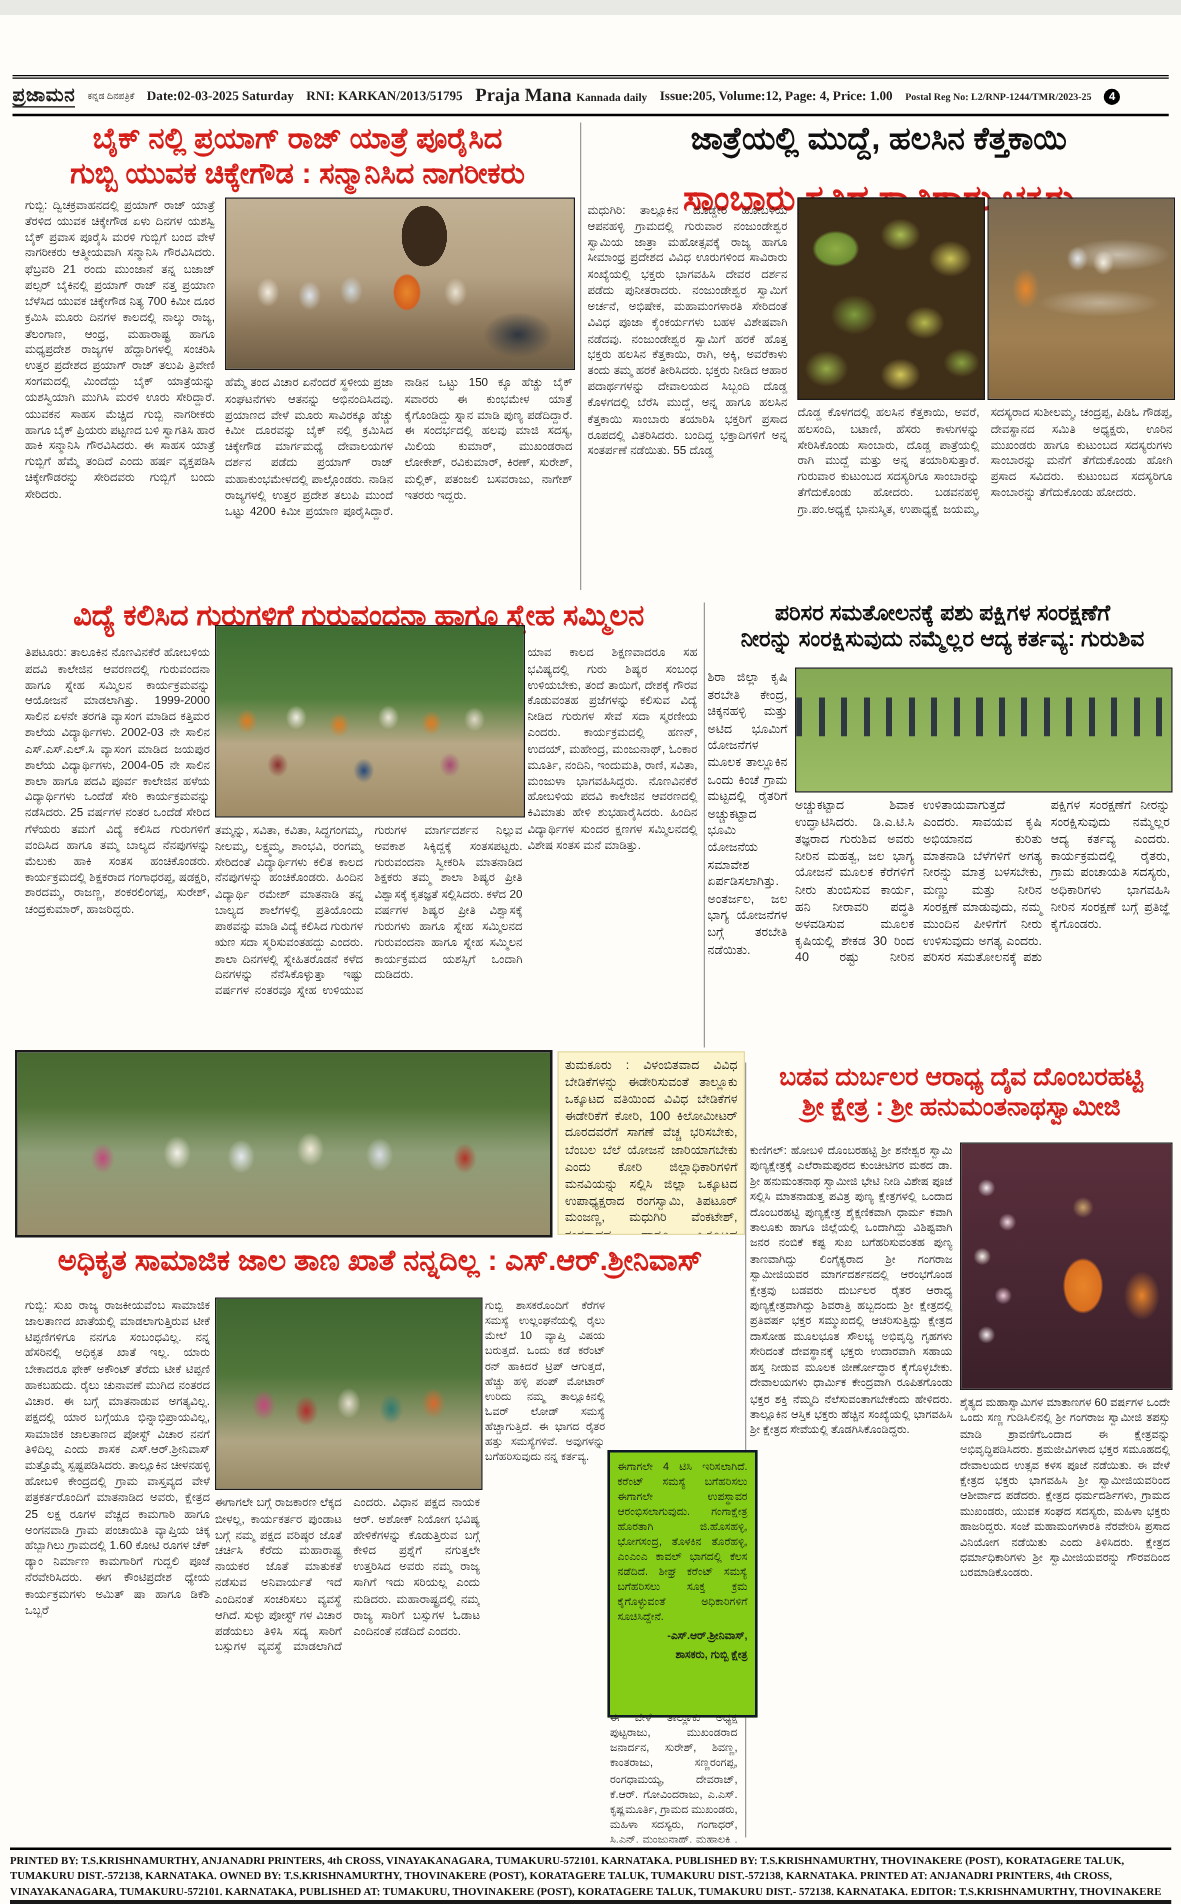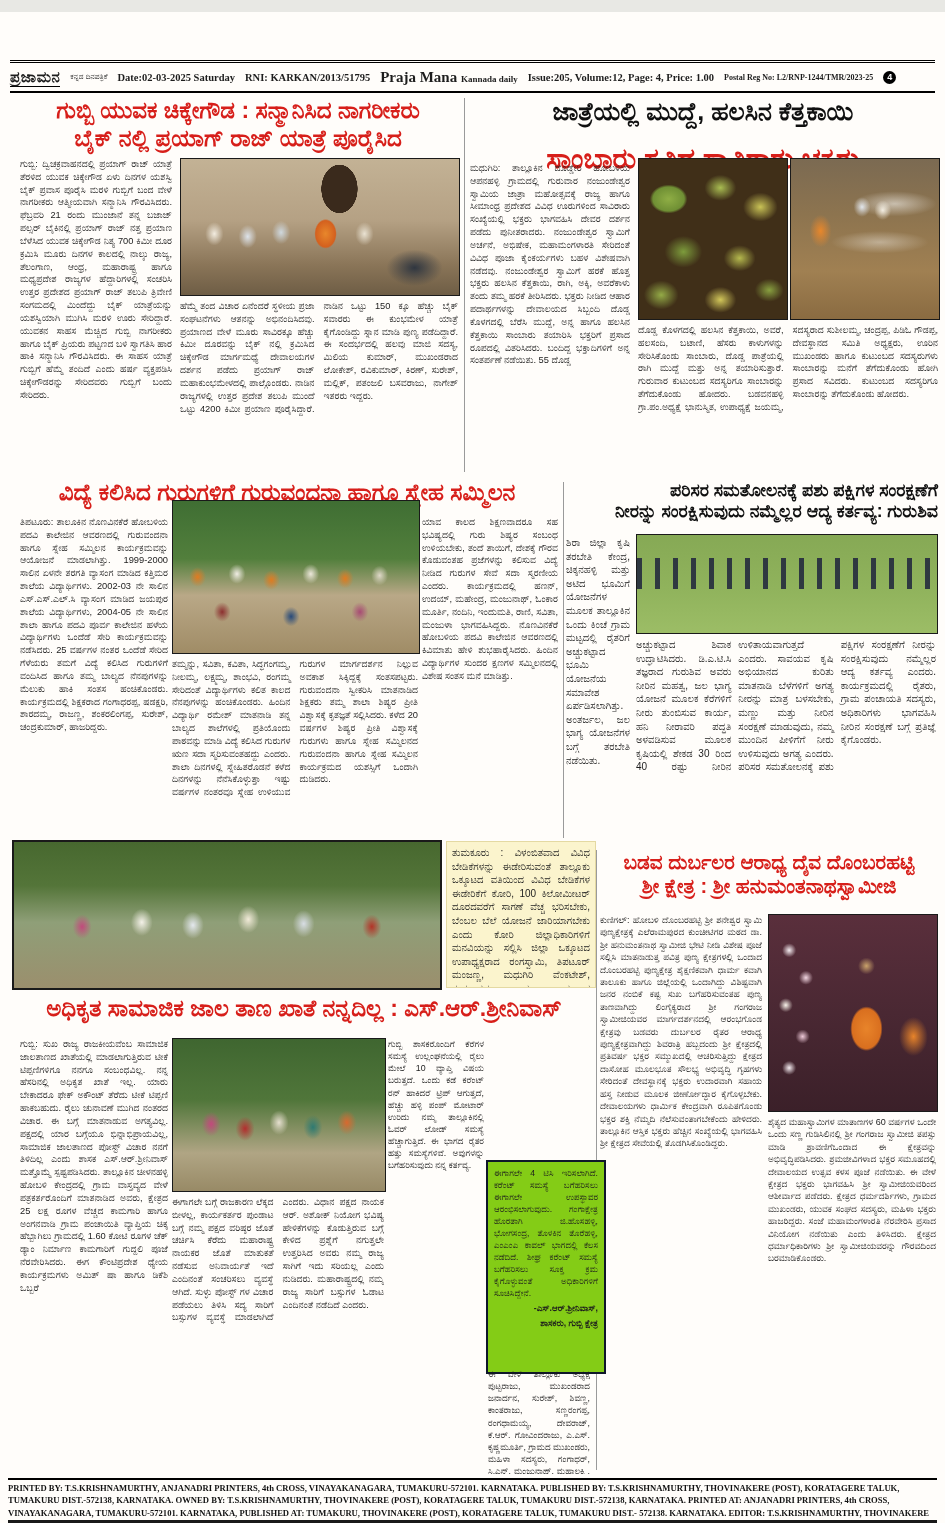--- a/index.html
+++ b/index.html
@@ -118,22 +118,22 @@
     <span class="mast-title">
       <span>Praja Mana</span>
       <small>Kannada daily</small>
     </span>
     <span class="mast-meta">Issue:205, Volume:12, Page: 4, Price: 1.00</span>
     <span class="mast-postal">Postal Reg No: L2/RNP-1244/TMR/2023-25</span>
     <span class="badge">4</span>
   </div>
 
   <div class="hl red" style="left:14px;top:84px;width:448px;font-size:23px;">
+    <div>ಬೈಕ್ ನಲ್ಲಿ ಪ್ರಯಾಗ್ ರಾಜ್ ಯಾತ್ರೆ ಪೂರೈಸಿದ</div>
     <div>ಗುಬ್ಬಿ ಯುವಕ ಚಿಕ್ಕೇಗೌಡ : ಸನ್ಮಾನಿಸಿದ ನಾಗರೀಕರು</div>
-    <div>ಬೈಕ್ ನಲ್ಲಿ ಪ್ರಯಾಗ್ ರಾಜ್ ಯಾತ್ರೆ ಪೂರೈಸಿದ</div>
   </div>
   <div class="photo p-bike" style="left:180px;top:146px;width:278px;height:136px;"></div>
   <div class="col" style="left:20px;top:146px;width:152px;height:314px;">ಗುಬ್ಬಿ: ದ್ವಿಚಕ್ರವಾಹನದಲ್ಲಿ ಪ್ರಯಾಗ್ ರಾಜ್ ಯಾತ್ರೆ ತೆರಳಿದ ಯುವಕ ಚಿಕ್ಕೇಗೌಡ ಏಳು ದಿನಗಳ ಯಶಸ್ವಿ ಬೈಕ್ ಪ್ರವಾಸ ಪೂರೈಸಿ ಮರಳಿ ಗುಬ್ಬಿಗೆ ಬಂದ ವೇಳೆ ನಾಗರೀಕರು ಆತ್ಮೀಯವಾಗಿ ಸನ್ಮಾನಿಸಿ ಗೌರವಿಸಿದರು. ಫೆಬ್ರವರಿ 21 ರಂದು ಮುಂಜಾನೆ ತನ್ನ ಬಜಾಜ್ ಪಲ್ಸರ್ ಬೈಕಿನಲ್ಲಿ ಪ್ರಯಾಗ್ ರಾಜ್ ನತ್ತ ಪ್ರಯಾಣ ಬೆಳೆಸಿದ ಯುವಕ ಚಿಕ್ಕೇಗೌಡ ನಿತ್ಯ 700 ಕಿಮೀ ದೂರ ಕ್ರಮಿಸಿ ಮೂರು ದಿನಗಳ ಕಾಲದಲ್ಲಿ ನಾಲ್ಕು ರಾಜ್ಯ, ತೆಲಂಗಾಣ, ಆಂಧ್ರ, ಮಹಾರಾಷ್ಟ್ರ ಹಾಗೂ ಮಧ್ಯಪ್ರದೇಶ ರಾಜ್ಯಗಳ ಹೆದ್ದಾರಿಗಳಲ್ಲಿ ಸಂಚರಿಸಿ ಉತ್ತರ ಪ್ರದೇಶದ ಪ್ರಯಾಗ್ ರಾಜ್ ತಲುಪಿ ತ್ರಿವೇಣಿ ಸಂಗಮದಲ್ಲಿ ಮಿಂದೆದ್ದು ಬೈಕ್ ಯಾತ್ರೆಯನ್ನು ಯಶಸ್ವಿಯಾಗಿ ಮುಗಿಸಿ ಮರಳಿ ಊರು ಸೇರಿದ್ದಾರೆ. ಯುವಕನ ಸಾಹಸ ಮೆಚ್ಚಿದ ಗುಬ್ಬಿ ನಾಗರೀಕರು ಹಾಗೂ ಬೈಕ್ ಪ್ರಿಯರು ಪಟ್ಟಣದ ಬಳಿ ಸ್ವಾಗತಿಸಿ ಹಾರ ಹಾಕಿ ಸನ್ಮಾನಿಸಿ ಗೌರವಿಸಿದರು. ಈ ಸಾಹಸ ಯಾತ್ರೆ ಗುಬ್ಬಿಗೆ ಹೆಮ್ಮೆ ತಂದಿದೆ ಎಂದು ಹರ್ಷ ವ್ಯಕ್ತಪಡಿಸಿ ಚಿಕ್ಕೇಗೌಡರನ್ನು ಸೇರಿದವರು ಗುಬ್ಬಿಗೆ ಬಂದು ಸೇರಿದರು.</div>
   <div class="col col2x" style="left:180px;top:288px;width:278px;height:172px;">ಹೆಮ್ಮೆ ತಂದ ವಿಚಾರ ಏನೆಂದರೆ ಸ್ಥಳೀಯ ಪ್ರಜಾ ಸಂಘಟನೆಗಳು ಆತನನ್ನು ಅಭಿನಂದಿಸಿದವು. ಪ್ರಯಾಣದ ವೇಳೆ ಮೂರು ಸಾವಿರಕ್ಕೂ ಹೆಚ್ಚು ಕಿಮೀ ದೂರವನ್ನು ಬೈಕ್ ನಲ್ಲಿ ಕ್ರಮಿಸಿದ ಚಿಕ್ಕೇಗೌಡ ಮಾರ್ಗಮಧ್ಯೆ ದೇವಾಲಯಗಳ ದರ್ಶನ ಪಡೆದು ಪ್ರಯಾಗ್ ರಾಜ್ ಮಹಾಕುಂಭಮೇಳದಲ್ಲಿ ಪಾಲ್ಗೊಂಡರು. ನಾಡಿನ ರಾಜ್ಯಗಳಲ್ಲಿ ಉತ್ತರ ಪ್ರದೇಶ ತಲುಪಿ ಮುಂದೆ ಒಟ್ಟು 4200 ಕಿಮೀ ಪ್ರಯಾಣ ಪೂರೈಸಿದ್ದಾರೆ. ನಾಡಿನ ಒಟ್ಟು 150 ಕ್ಕೂ ಹೆಚ್ಚು ಬೈಕ್ ಸವಾರರು ಈ ಕುಂಭಮೇಳ ಯಾತ್ರೆ ಕೈಗೊಂಡಿದ್ದು ಸ್ನಾನ ಮಾಡಿ ಪುಣ್ಯ ಪಡೆದಿದ್ದಾರೆ. ಈ ಸಂದರ್ಭದಲ್ಲಿ ಹಲವು ಮಾಜಿ ಸದಸ್ಯ, ಮಿಲಿಯ ಕುಮಾರ್, ಮುಖಂಡರಾದ ಲೋಕೇಶ್, ರವಿಕುಮಾರ್, ಕಿರಣ್, ಸುರೇಶ್, ಮಲ್ಲಿಕ್, ಪತಂಜಲಿ ಬಸವರಾಜು, ನಾಗೇಶ್ ಇತರರು ಇದ್ದರು.</div>
 
   <div class="vrule" style="left:464px;top:86px;height:374px;"></div>
 
   <div class="hl blk" style="left:470px;top:84px;width:466px;font-size:25px;">ಜಾತ್ರೆಯಲ್ಲಿ ಮುದ್ದೆ, ಹಲಸಿನ ಕೆತ್ತಕಾಯಿ</div>
   <div class="hl red" style="left:470px;top:130px;width:466px;font-size:28px;">ಸಾಂಬಾರು ಸವಿದ ಸಾವಿರಾರು ಭಕ್ತರು</div>
   <div class="col" style="left:470px;top:150px;width:160px;height:310px;">ಮಧುಗಿರಿ: ತಾಲ್ಲೂಕಿನ ದೊಡ್ಡೇರಿ ಹೋಬಳಿಯ ಆಪನಹಳ್ಳಿ ಗ್ರಾಮದಲ್ಲಿ ಗುರುವಾರ ನಂಜುಂಡೇಶ್ವರ ಸ್ವಾಮಿಯ ಜಾತ್ರಾ ಮಹೋತ್ಸವಕ್ಕೆ ರಾಜ್ಯ ಹಾಗೂ ಸೀಮಾಂಧ್ರ ಪ್ರದೇಶದ ವಿವಿಧ ಊರುಗಳಿಂದ ಸಾವಿರಾರು ಸಂಖ್ಯೆಯಲ್ಲಿ ಭಕ್ತರು ಭಾಗವಹಿಸಿ ದೇವರ ದರ್ಶನ ಪಡೆದು ಪುನೀತರಾದರು. ನಂಜುಂಡೇಶ್ವರ ಸ್ವಾಮಿಗೆ ಅರ್ಚನೆ, ಅಭಿಷೇಕ, ಮಹಾಮಂಗಳಾರತಿ ಸೇರಿದಂತೆ ವಿವಿಧ ಪೂಜಾ ಕೈಂಕರ್ಯಗಳು ಬಹಳ ವಿಶೇಷವಾಗಿ ನಡೆದವು. ನಂಜುಂಡೇಶ್ವರ ಸ್ವಾಮಿಗೆ ಹರಕೆ ಹೊತ್ತ ಭಕ್ತರು ಹಲಸಿನ ಕೆತ್ತಕಾಯಿ, ರಾಗಿ, ಅಕ್ಕಿ, ಅವರೆಕಾಳು ತಂದು ತಮ್ಮ ಹರಕೆ ತೀರಿಸಿದರು. ಭಕ್ತರು ನೀಡಿದ ಆಹಾರ ಪದಾರ್ಥಗಳನ್ನು ದೇವಾಲಯದ ಸಿಬ್ಬಂದಿ ದೊಡ್ಡ ಕೊಳಗದಲ್ಲಿ ಬೆರೆಸಿ ಮುದ್ದೆ, ಅನ್ನ ಹಾಗೂ ಹಲಸಿನ ಕೆತ್ತಕಾಯಿ ಸಾಂಬಾರು ತಯಾರಿಸಿ ಭಕ್ತರಿಗೆ ಪ್ರಸಾದ ರೂಪದಲ್ಲಿ ವಿತರಿಸಿದರು. ಬಂದಿದ್ದ ಭಕ್ತಾದಿಗಳಿಗೆ ಅನ್ನ ಸಂತರ್ಪಣೆ ನಡೆಯಿತು. 55 ದೊಡ್ಡ</div>
@@ -142,21 +142,21 @@
   <div class="col col2x" style="left:638px;top:312px;width:300px;height:148px;">ದೊಡ್ಡ ಕೊಳಗದಲ್ಲಿ ಹಲಸಿನ ಕೆತ್ತಕಾಯಿ, ಅವರೆ, ಹಲಸಂದಿ, ಬಟಾಣಿ, ಹೆಸರು ಕಾಳುಗಳನ್ನು ಸೇರಿಸಿಕೊಂಡು ಸಾಂಬಾರು, ದೊಡ್ಡ ಪಾತ್ರೆಯಲ್ಲಿ ರಾಗಿ ಮುದ್ದೆ ಮತ್ತು ಅನ್ನ ತಯಾರಿಸುತ್ತಾರೆ. ಗುರುವಾರ ಕುಟುಂಬದ ಸದಸ್ಯರಿಗೂ ಸಾಂಬಾರನ್ನು ತೆಗೆದುಕೊಂಡು ಹೋದರು. ಬಡವನಹಳ್ಳಿ ಗ್ರಾ.ಪಂ.ಅಧ್ಯಕ್ಷೆ ಭಾನುಸ್ಮಿತ, ಉಪಾಧ್ಯಕ್ಷೆ ಜಯಮ್ಮ, ಸದಸ್ಯರಾದ ಸುಶೀಲಮ್ಮ, ಚಂದ್ರಪ್ಪ, ಪಿಡಿಓ ಗೌಡಪ್ಪ, ದೇವಸ್ಥಾನದ ಸಮಿತಿ ಅಧ್ಯಕ್ಷರು, ಊರಿನ ಮುಖಂಡರು ಹಾಗೂ ಕುಟುಂಬದ ಸದಸ್ಯರುಗಳು ಸಾಂಬಾರನ್ನು ಮನೆಗೆ ತೆಗೆದುಕೊಂಡು ಹೋಗಿ ಪ್ರಸಾದ ಸವಿದರು. ಕುಟುಂಬದ ಸದಸ್ಯರಿಗೂ ಸಾಂಬಾರನ್ನು ತೆಗೆದುಕೊಂಡು ಹೋದರು.</div>
 
   <div class="hl red" style="left:12px;top:466px;width:550px;font-size:23px;">ವಿದ್ಯೆ ಕಲಿಸಿದ ಗುರುಗಳಿಗೆ ಗುರುವಂದನಾ ಹಾಗೂ ಸ್ನೇಹ ಸಮ್ಮಿಲನ</div>
   <div class="col" style="left:20px;top:504px;width:148px;height:320px;">ತಿಪಟೂರು: ತಾಲೂಕಿನ ನೊಣವಿನಕೆರೆ ಹೋಬಳಿಯ ಪದವಿ ಕಾಲೇಜಿನ ಆವರಣದಲ್ಲಿ ಗುರುವಂದನಾ ಹಾಗೂ ಸ್ನೇಹ ಸಮ್ಮಿಲನ ಕಾರ್ಯಕ್ರಮವನ್ನು ಆಯೋಜನೆ ಮಾಡಲಾಗಿತ್ತು. 1999-2000 ಸಾಲಿನ ಏಳನೇ ತರಗತಿ ವ್ಯಾಸಂಗ ಮಾಡಿದ ಕತ್ತಿಮರ ಶಾಲೆಯ ವಿದ್ಯಾರ್ಥಿಗಳು. 2002-03 ನೇ ಸಾಲಿನ ಎಸ್.ಎಸ್.ಎಲ್.ಸಿ ವ್ಯಾಸಂಗ ಮಾಡಿದ ಜಯಪುರ ಶಾಲೆಯ ವಿದ್ಯಾರ್ಥಿಗಳು, 2004-05 ನೇ ಸಾಲಿನ ಶಾಲಾ ಹಾಗೂ ಪದವಿ ಪೂರ್ವ ಕಾಲೇಜಿನ ಹಳೆಯ ವಿದ್ಯಾರ್ಥಿಗಳು ಒಂದೆಡೆ ಸೇರಿ ಕಾರ್ಯಕ್ರಮವನ್ನು ನಡೆಸಿದರು. 25 ವರ್ಷಗಳ ನಂತರ ಒಂದೆಡೆ ಸೇರಿದ ಗೆಳೆಯರು ತಮಗೆ ವಿದ್ಯೆ ಕಲಿಸಿದ ಗುರುಗಳಿಗೆ ವಂದಿಸಿದ ಹಾಗೂ ತಮ್ಮ ಬಾಲ್ಯದ ನೆನಪುಗಳನ್ನು ಮೆಲುಕು ಹಾಕಿ ಸಂತಸ ಹಂಚಿಕೊಂಡರು. ಕಾರ್ಯಕ್ರಮದಲ್ಲಿ ಶಿಕ್ಷಕರಾದ ಗಂಗಾಧರಪ್ಪ, ಷಡಕ್ಷರಿ, ಶಾರದಮ್ಮ, ರಾಜಣ್ಣ, ಶಂಕರಲಿಂಗಪ್ಪ, ಸುರೇಶ್, ಚಂದ್ರಕುಮಾರ್, ಹಾಜರಿದ್ದರು.</div>
   <div class="photo p-guru" style="left:172px;top:488px;width:246px;height:152px;"></div>
   <div class="col col2x" style="left:172px;top:646px;width:246px;height:178px;">ತಮ್ಮನ್ನು, ಸವಿತಾ, ಕವಿತಾ, ಸಿದ್ಧಗಂಗಮ್ಮ, ನೀಲಮ್ಮ, ಲಕ್ಷ್ಮಮ್ಮ, ಶಾಂಭವಿ, ರಂಗಮ್ಮ ಸೇರಿದಂತೆ ವಿದ್ಯಾರ್ಥಿಗಳು ಕಲಿತ ಕಾಲದ ನೆನಪುಗಳನ್ನು ಹಂಚಿಕೊಂಡರು. ಹಿಂದಿನ ವಿದ್ಯಾರ್ಥಿ ರಮೇಶ್ ಮಾತನಾಡಿ ತನ್ನ ಬಾಲ್ಯದ ಶಾಲೆಗಳಲ್ಲಿ ಪ್ರತಿಯೊಂದು ಪಾಠವನ್ನು ಮಾಡಿ ವಿದ್ಯೆ ಕಲಿಸಿದ ಗುರುಗಳ ಋಣ ಸದಾ ಸ್ಮರಿಸುವಂತಹದ್ದು ಎಂದರು. ಶಾಲಾ ದಿನಗಳಲ್ಲಿ ಸ್ನೇಹಿತರೊಡನೆ ಕಳೆದ ದಿನಗಳನ್ನು ನೆನೆಸಿಕೊಳ್ಳುತ್ತಾ ಇಷ್ಟು ವರ್ಷಗಳ ನಂತರವೂ ಸ್ನೇಹ ಉಳಿಯುವ ಗುರುಗಳ ಮಾರ್ಗದರ್ಶನ ನಿಲ್ಲುವ ಅವಕಾಶ ಸಿಕ್ಕಿದ್ದಕ್ಕೆ ಸಂತಸಪಟ್ಟರು. ಗುರುವಂದನಾ ಸ್ವೀಕರಿಸಿ ಮಾತನಾಡಿದ ಶಿಕ್ಷಕರು ತಮ್ಮ ಶಾಲಾ ಶಿಷ್ಯರ ಪ್ರೀತಿ ವಿಶ್ವಾಸಕ್ಕೆ ಕೃತಜ್ಞತೆ ಸಲ್ಲಿಸಿದರು. ಕಳೆದ 20 ವರ್ಷಗಳ ಶಿಷ್ಯರ ಪ್ರೀತಿ ವಿಶ್ವಾಸಕ್ಕೆ ಗುರುಗಳು ಹಾಗೂ ಸ್ನೇಹ ಸಮ್ಮಿಲನದ ಗುರುವಂದನಾ ಹಾಗೂ ಸ್ನೇಹ ಸಮ್ಮಿಲನ ಕಾರ್ಯಕ್ರಮದ ಯಶಸ್ಸಿಗೆ ಒಂದಾಗಿ ದುಡಿದರು.</div>
   <div class="col" style="left:422px;top:504px;width:136px;height:320px;">ಯಾವ ಕಾಲದ ಶಿಕ್ಷಣವಾದರೂ ಸಹ ಭವಿಷ್ಯದಲ್ಲಿ ಗುರು ಶಿಷ್ಯರ ಸಂಬಂಧ ಉಳಿಯಬೇಕು, ತಂದೆ ತಾಯಿಗೆ, ದೇಶಕ್ಕೆ ಗೌರವ ಕೊಡುವಂತಹ ಪ್ರಜೆಗಳನ್ನು ಕಲಿಸುವ ವಿದ್ಯೆ ನೀಡಿದ ಗುರುಗಳ ಸೇವೆ ಸದಾ ಸ್ಮರಣೀಯ ಎಂದರು. ಕಾರ್ಯಕ್ರಮದಲ್ಲಿ ಹಣನ್, ಉದಯ್, ಮಹೇಂದ್ರ, ಮಂಜುನಾಥ್, ಓಂಕಾರ ಮೂರ್ತಿ, ನಂದಿನಿ, ಇಂದುಮತಿ, ರಾಣಿ, ಸವಿತಾ, ಮಂಜುಳಾ ಭಾಗವಹಿಸಿದ್ದರು. ನೊಣವಿನಕೆರೆ ಹೋಬಳಿಯ ಪದವಿ ಕಾಲೇಜಿನ ಆವರಣದಲ್ಲಿ ಕಿವಿಮಾತು ಹೇಳಿ ಶುಭಹಾರೈಸಿದರು. ಹಿಂದಿನ ವಿದ್ಯಾರ್ಥಿಗಳ ಸುಂದರ ಕ್ಷಣಗಳ ಸಮ್ಮಿಲನದಲ್ಲಿ ವಿಶೇಷ ಸಂತಸ ಮನೆ ಮಾಡಿತ್ತು.</div>
 
   <div class="vrule" style="left:563px;top:470px;height:356px;"></div>
 
-  <div class="hl blk" style="left:570px;top:468px;width:368px;font-size:17.5px;text-align:right;">
+  <div class="hl blk" style="left:570px;top:468px;width:368px;font-size:17.5px;">
     <div>ಪರಿಸರ ಸಮತೋಲನಕ್ಕೆ ಪಶು ಪಕ್ಷಿಗಳ ಸಂರಕ್ಷಣೆಗೆ</div>
     <div>ನೀರನ್ನು ಸಂರಕ್ಷಿಸುವುದು ನಮ್ಮೆಲ್ಲರ ಆದ್ಯ ಕರ್ತವ್ಯ: ಗುರುಶಿವ</div>
   </div>
   <div class="col small" style="left:566px;top:524px;width:64px;height:300px;">ಶಿರಾ ಜಿಲ್ಲಾ ಕೃಷಿ ತರಬೇತಿ ಕೇಂದ್ರ, ಚಿಕ್ಕನಹಳ್ಳಿ ಮತ್ತು ಅಟಿದ ಭೂಮಿಗೆ ಯೋಜನೆಗಳ ಮೂಲಕ ತಾಲ್ಲೂಕಿನ ಒಂದು ಕಿಂಚೆ ಗ್ರಾಮ ಮಟ್ಟದಲ್ಲಿ ರೈತರಿಗೆ ಅಚ್ಚುಕಟ್ಟಾದ ಭೂಮಿ ಯೋಜನೆಯ ಸಮಾವೇಶ ಏರ್ಪಡಿಸಲಾಗಿತ್ತು. ಅಂತರ್ಜಲ, ಜಲ ಭಾಗ್ಯ ಯೋಜನೆಗಳ ಬಗ್ಗೆ ತರಬೇತಿ ನಡೆಯಿತು.</div>
   <div class="photo p-field" style="left:636px;top:522px;width:300px;height:98px;"></div>
   <div class="col col3x small" style="left:636px;top:626px;width:300px;height:198px;">ಅಚ್ಚುಕಟ್ಟಾದ ಶಿವಾಕ ಉದ್ಘಾಟಿಸಿದರು. ಡಿ.ಎ.ಟಿ.ಸಿ ತಜ್ಞರಾದ ಗುರುಶಿವ ಅವರು ನೀರಿನ ಮಹತ್ವ, ಜಲ ಭಾಗ್ಯ ಯೋಜನೆ ಮೂಲಕ ಕೆರೆಗಳಿಗೆ ನೀರು ತುಂಬಿಸುವ ಕಾರ್ಯ, ಹನಿ ನೀರಾವರಿ ಪದ್ಧತಿ ಅಳವಡಿಸುವ ಮೂಲಕ ಕೃಷಿಯಲ್ಲಿ ಶೇಕಡ 30 ರಿಂದ 40 ರಷ್ಟು ನೀರಿನ ಉಳಿತಾಯವಾಗುತ್ತದೆ ಎಂದರು. ಸಾವಯವ ಕೃಷಿ ಅಭಿಯಾನದ ಕುರಿತು ಮಾತನಾಡಿ ಬೆಳೆಗಳಿಗೆ ಅಗತ್ಯ ನೀರನ್ನು ಮಾತ್ರ ಬಳಸಬೇಕು, ಮಣ್ಣು ಮತ್ತು ನೀರಿನ ಸಂರಕ್ಷಣೆ ಮಾಡುವುದು, ನಮ್ಮ ಮುಂದಿನ ಪೀಳಿಗೆಗೆ ನೀರು ಉಳಿಸುವುದು ಅಗತ್ಯ ಎಂದರು. ಪರಿಸರ ಸಮತೋಲನಕ್ಕೆ ಪಶು ಪಕ್ಷಿಗಳ ಸಂರಕ್ಷಣೆಗೆ ನೀರನ್ನು ಸಂರಕ್ಷಿಸುವುದು ನಮ್ಮೆಲ್ಲರ ಆದ್ಯ ಕರ್ತವ್ಯ ಎಂದರು. ಕಾರ್ಯಕ್ರಮದಲ್ಲಿ ರೈತರು, ಗ್ರಾಮ ಪಂಚಾಯತಿ ಸದಸ್ಯರು, ಅಧಿಕಾರಿಗಳು ಭಾಗವಹಿಸಿ ನೀರಿನ ಸಂರಕ್ಷಣೆ ಬಗ್ಗೆ ಪ್ರತಿಜ್ಞೆ ಕೈಗೊಂಡರು.</div>
 
   <div class="photo p-memo" style="left:12px;top:828px;width:426px;height:146px;border-width:2px;"></div>
   <div class="col small" id="brief-box" style="left:446px;top:829px;width:138px;height:137px;">ತುಮಕೂರು : ವಿಳಂಬಿತವಾದ ವಿವಿಧ ಬೇಡಿಕೆಗಳನ್ನು ಈಡೇರಿಸುವಂತೆ ತಾಲ್ಲೂಕು ಒಕ್ಕೂಟದ ವತಿಯಿಂದ ವಿವಿಧ ಬೇಡಿಕೆಗಳ ಈಡೇರಿಕೆಗೆ ಕೋರಿ, 100 ಕಿಲೋಮೀಟರ್ ದೂರದವರೆಗೆ ಸಾಗಣೆ ವೆಚ್ಚ ಭರಿಸಬೇಕು, ಬೆಂಬಲ ಬೆಲೆ ಯೋಜನೆ ಜಾರಿಯಾಗಬೇಕು ಎಂದು ಕೋರಿ ಜಿಲ್ಲಾಧಿಕಾರಿಗಳಿಗೆ ಮನವಿಯನ್ನು ಸಲ್ಲಿಸಿ ಜಿಲ್ಲಾ ಒಕ್ಕೂಟದ ಉಪಾಧ್ಯಕ್ಷರಾದ ರಂಗಸ್ವಾಮಿ, ತಿಪಟೂರ್ ಮಂಜಣ್ಣ, ಮಧುಗಿರಿ ವೆಂಕಟೇಶ್, ರಂಗನಾಥಪ್ಪ ಹಾಗೂ ಒಕ್ಕೂಟದ ಪದಾಧಿಕಾರಿಗಳು ಸದಸ್ಯರು ಹಾಜರಿದ್ದರು.</div>
 

